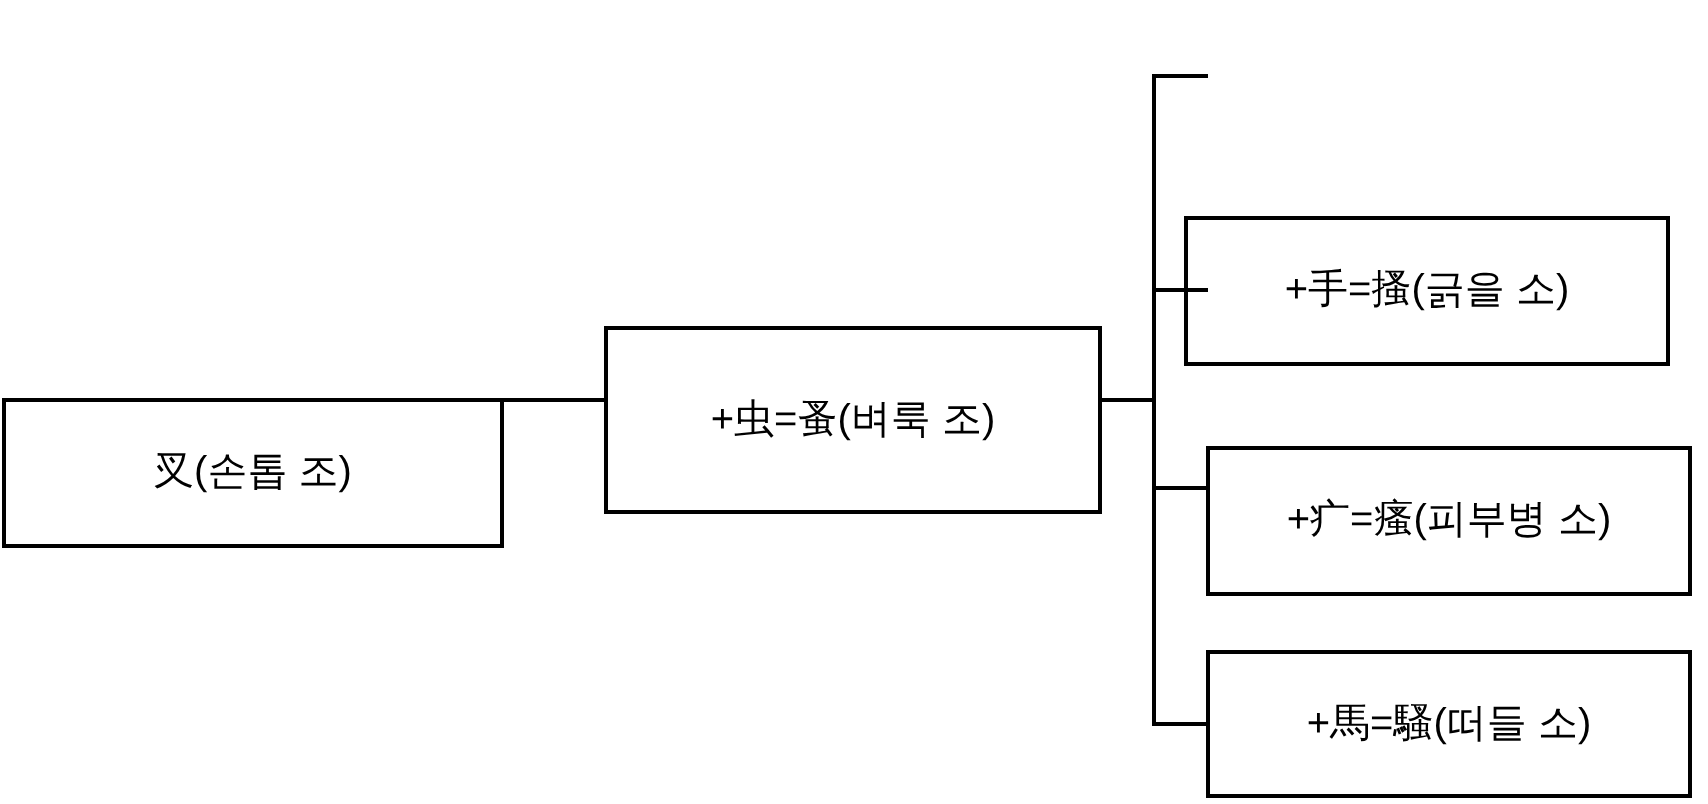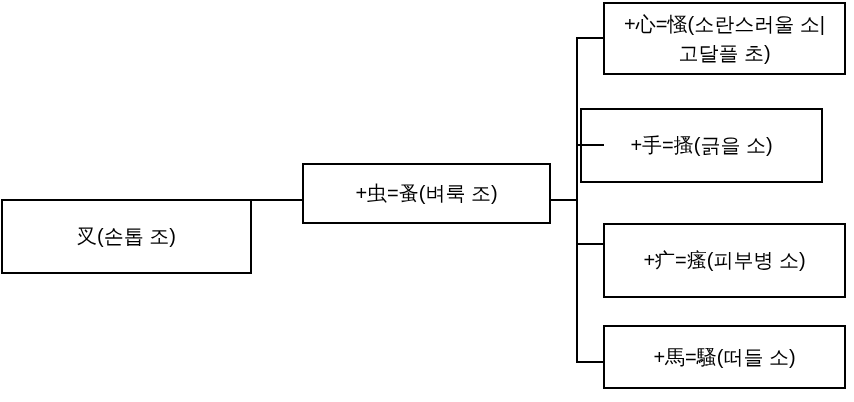--- a/index.html
+++ b/index.html
@@ -27,25 +27,25 @@
     justify-content: center;
     text-align: center;
     font-size: 20px;
     line-height: 1.45;
   }
   .box span {
     display: block;
     white-space: nowrap;
   }
   .node-root        { left: 1px;   top: 163px; width: 251px; height: 75px; margin-top: 36px; }
-  .node-mid         { left: 302px; top: 163px; width: 249px; height: 61px; }
+  .node-mid         { left: 302px; top: 163px; width: 249px; height: 94px; }
   .node-d0          { left: 603px; top: 2px;   width: 243px; height: 73px; }
-  .node-d1          { left: 580px; top: 108px; width: 243px; height: 75px; }
+  .node-d1          { left: 592px; top: 108px; width: 243px; height: 75px; }
   .node-d2          { left: 603px; top: 207px; width: 243px; height: 75px; margin-top: 16px; }
-  .node-d3          { left: 603px; top: 325px; width: 243px; height: 64px; }
+  .node-d3          { left: 603px; top: 325px; width: 243px; height: 74px; }
   .line-h, .line-v {
     position: absolute;
     background: #000000;
   }
   .line-h { height: 2px; }
   .line-v { width: 2px; }
   .conn-root-mid  { left: 251px; top: 199px; width: 52px; }
   .conn-mid-trunk { left: 550px; top: 199px; width: 28px; }
   .trunk          { left: 576px; top: 37px;  height: 326px; }
   .stub-0         { left: 578px; top: 37px;  width: 26px; }
@@ -59,24 +59,20 @@
 <div class="canvas">
 
   <div class="box node-root">
     <span>㕚(손톱 조)</span>
   </div>
 
   <div class="box node-mid">
     <span>+虫=蚤(벼룩 조)</span>
   </div>
 
-  <div class="box node-d0">
-    <span>+心=慅(소란스러울 소|</span>
-    <span>고달플 초)</span>
-  </div>
 
   <div class="box node-d1">
     <span>+手=搔(긁을 소)</span>
   </div>
 
   <div class="box node-d2">
     <span>+疒=瘙(피부병 소)</span>
   </div>
 
   <div class="box node-d3">

